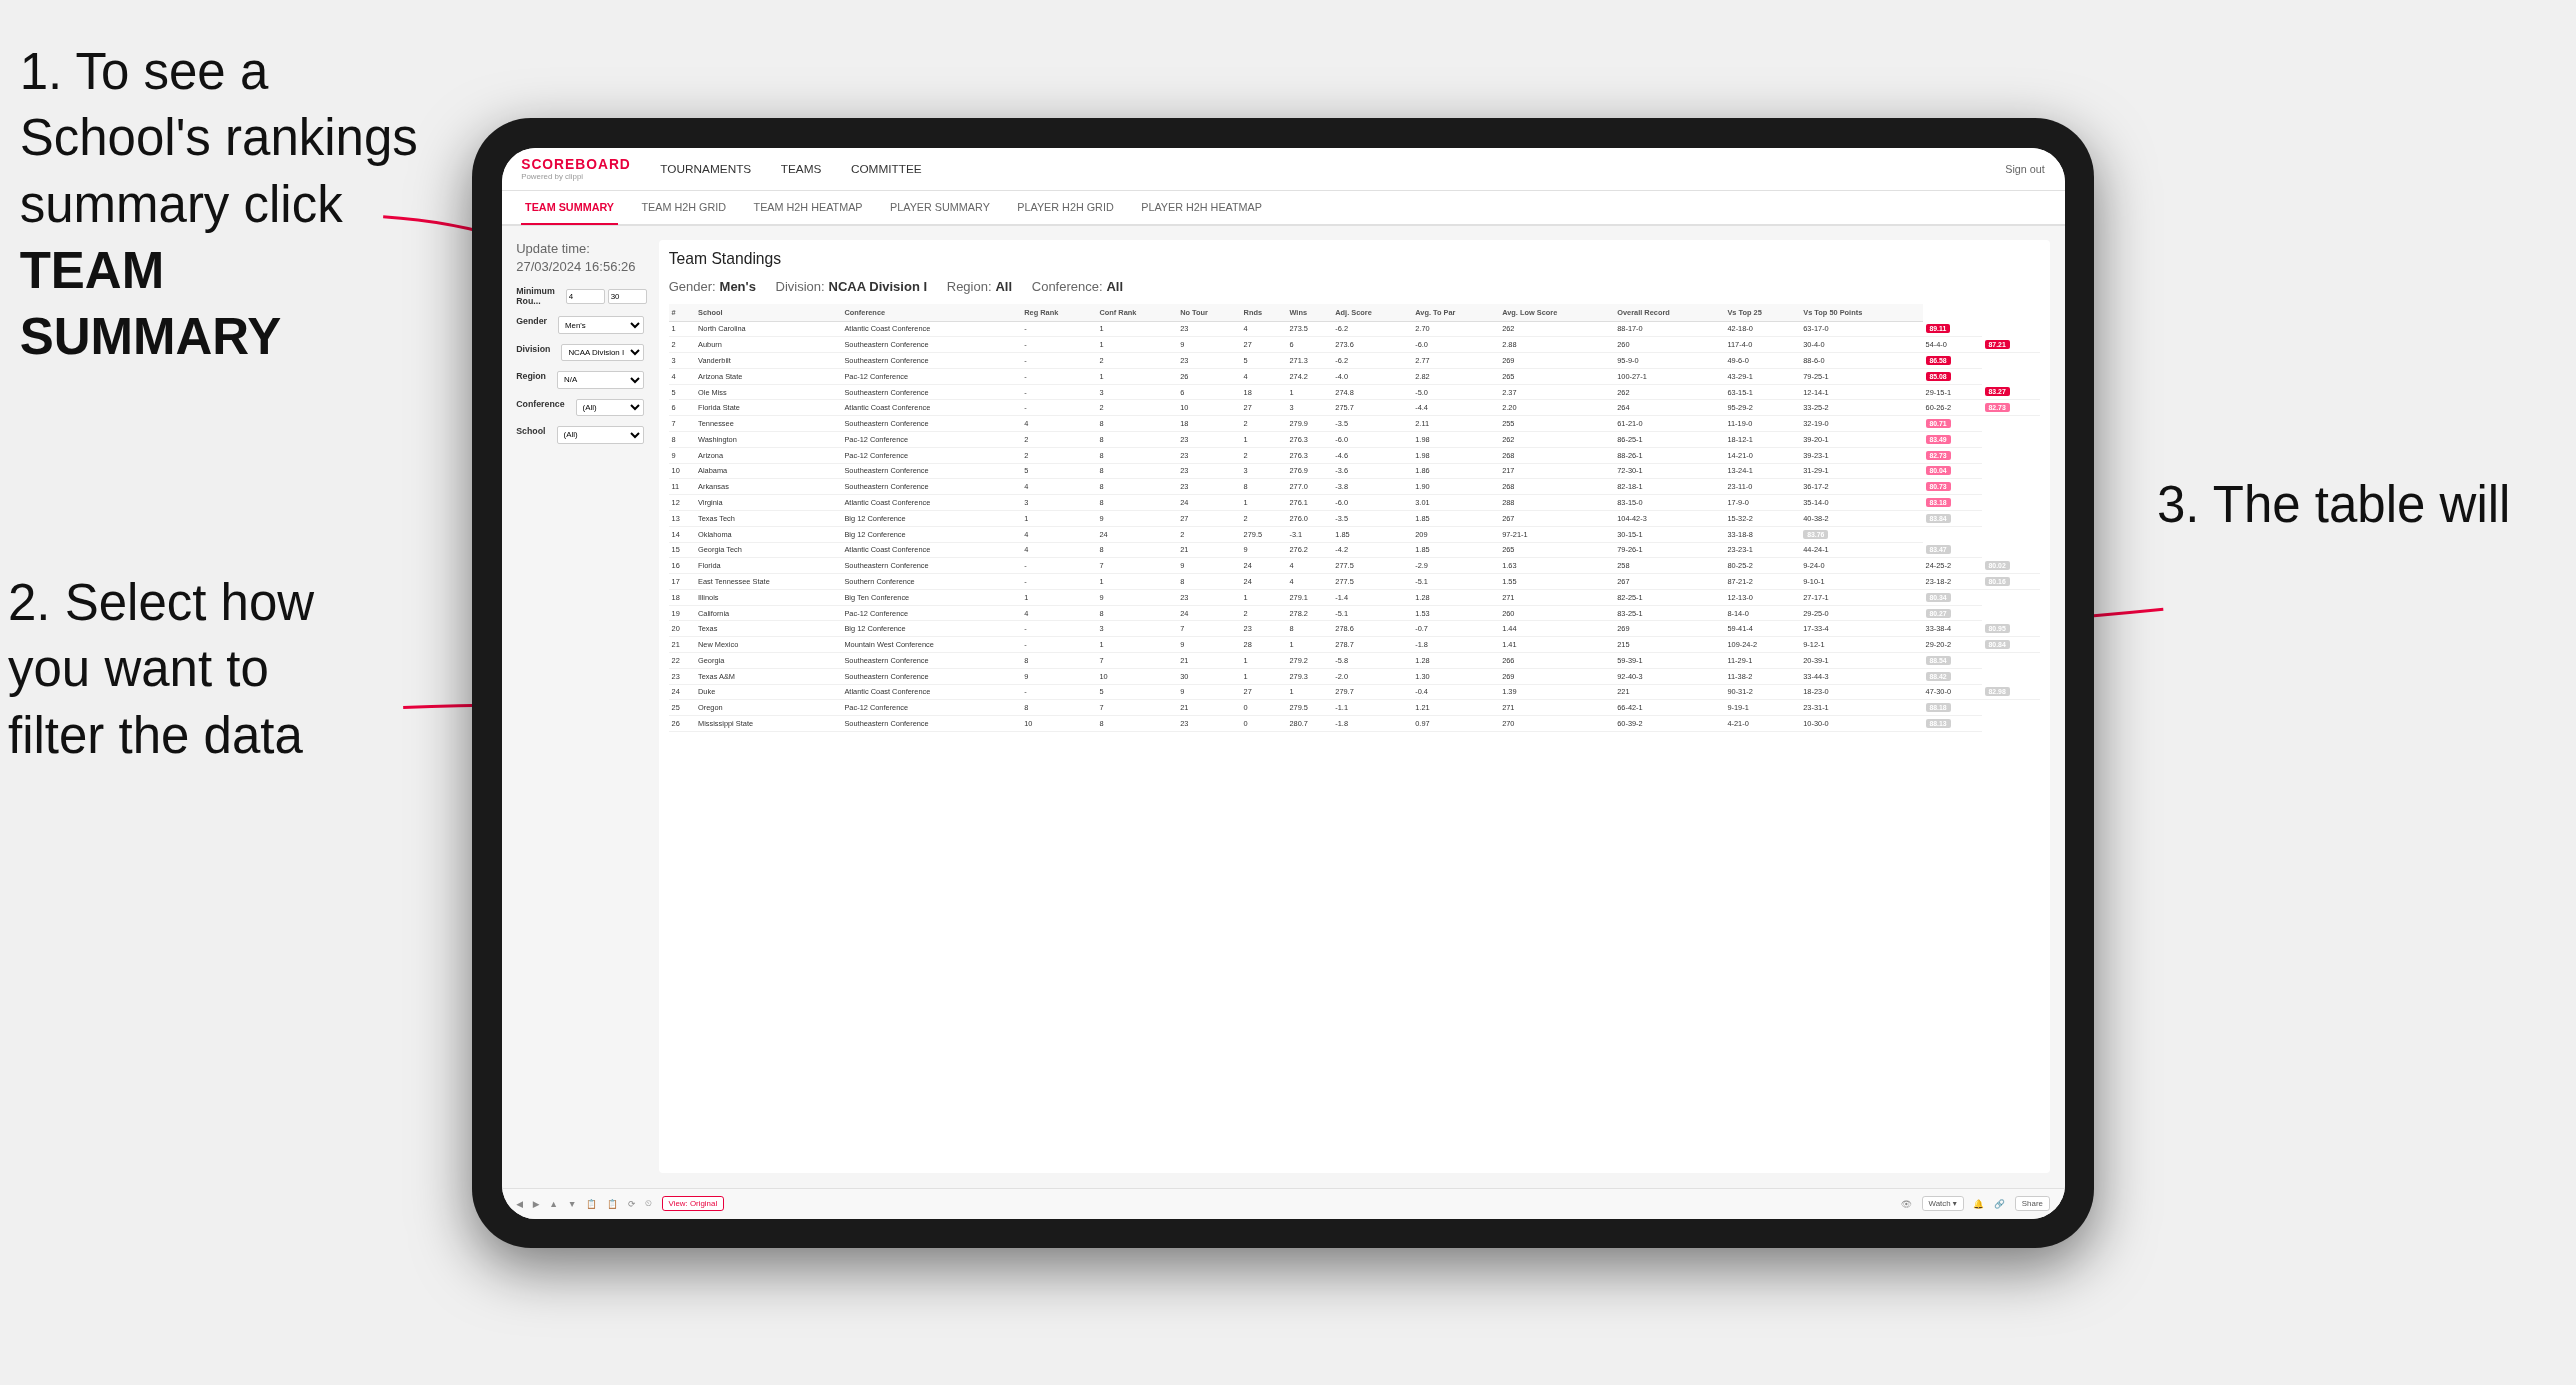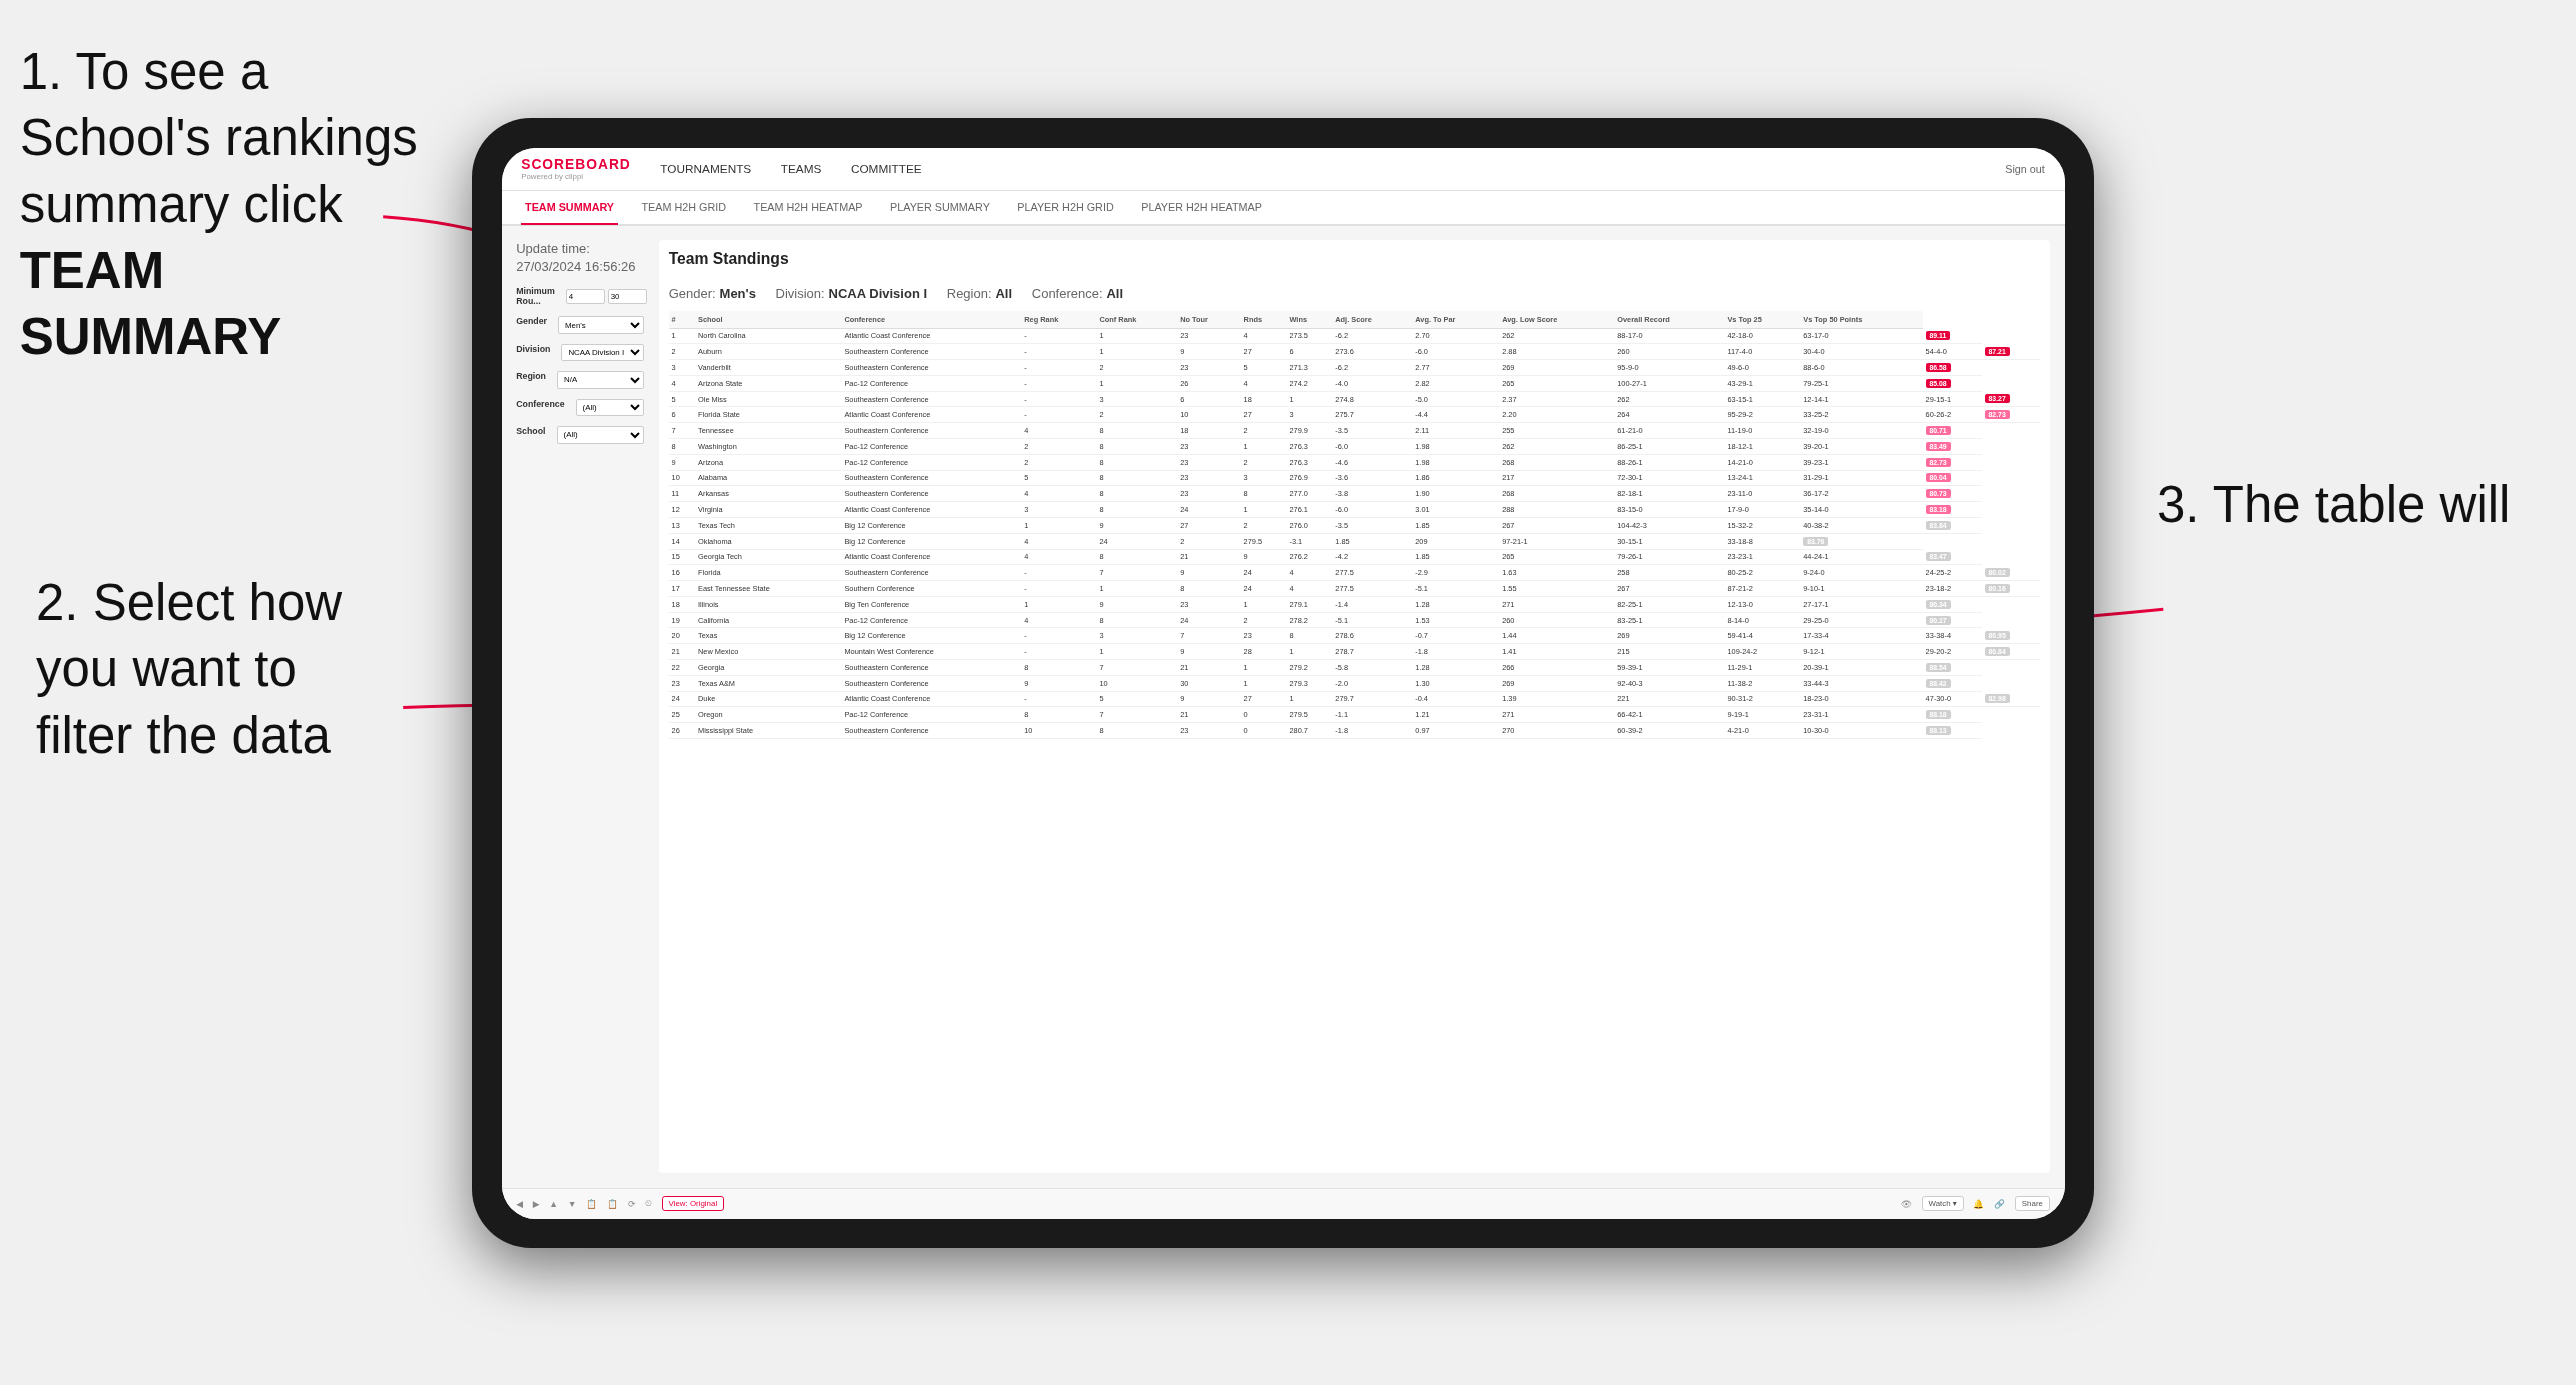--- a/index.html
+++ b/index.html
@@ -20,21 +20,21 @@
       font-size: 51px;
       line-height: 1.3;
       color: #111;
       width: 413px;
     }
     .instruction-1 strong { font-weight: 900; }
 
     .instruction-2 {
       position: absolute;
       top: 570px;
-      left: 36px;
+      left: 8px;
       font-size: 51px;
       line-height: 1.3;
       color: #111;
       width: 373px;
     }
 
     .instruction-3 {
       position: absolute;
       top: 472px;
       right: 26px;
@@ -236,23 +236,23 @@
     .table-area {
       flex: 1;
       background: #fff;
       border-radius: 3.9px;
       overflow: auto;
       padding: 9.8px;
     }
 
     .table-title {
       font-size: 15.7px;
-      font-weight: 700;
+      font-weight: 400;
       color: #222;
-      margin-bottom: 18px;
+      margin-bottom: 11px;
     }
 
     .table-filters-row {
       display: flex;
       gap: 19.7px;
       margin-bottom: 9.8px;
       font-size: 13px;
       align-items: center;
     }
 

